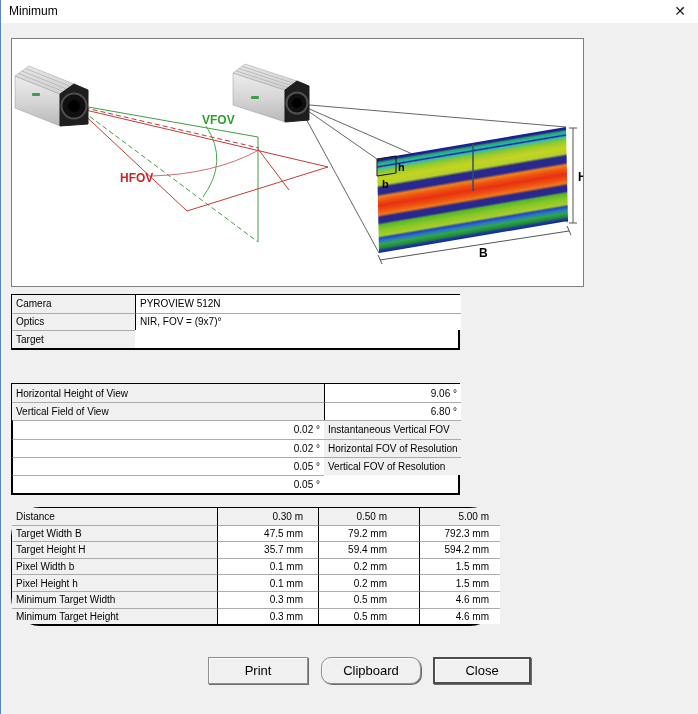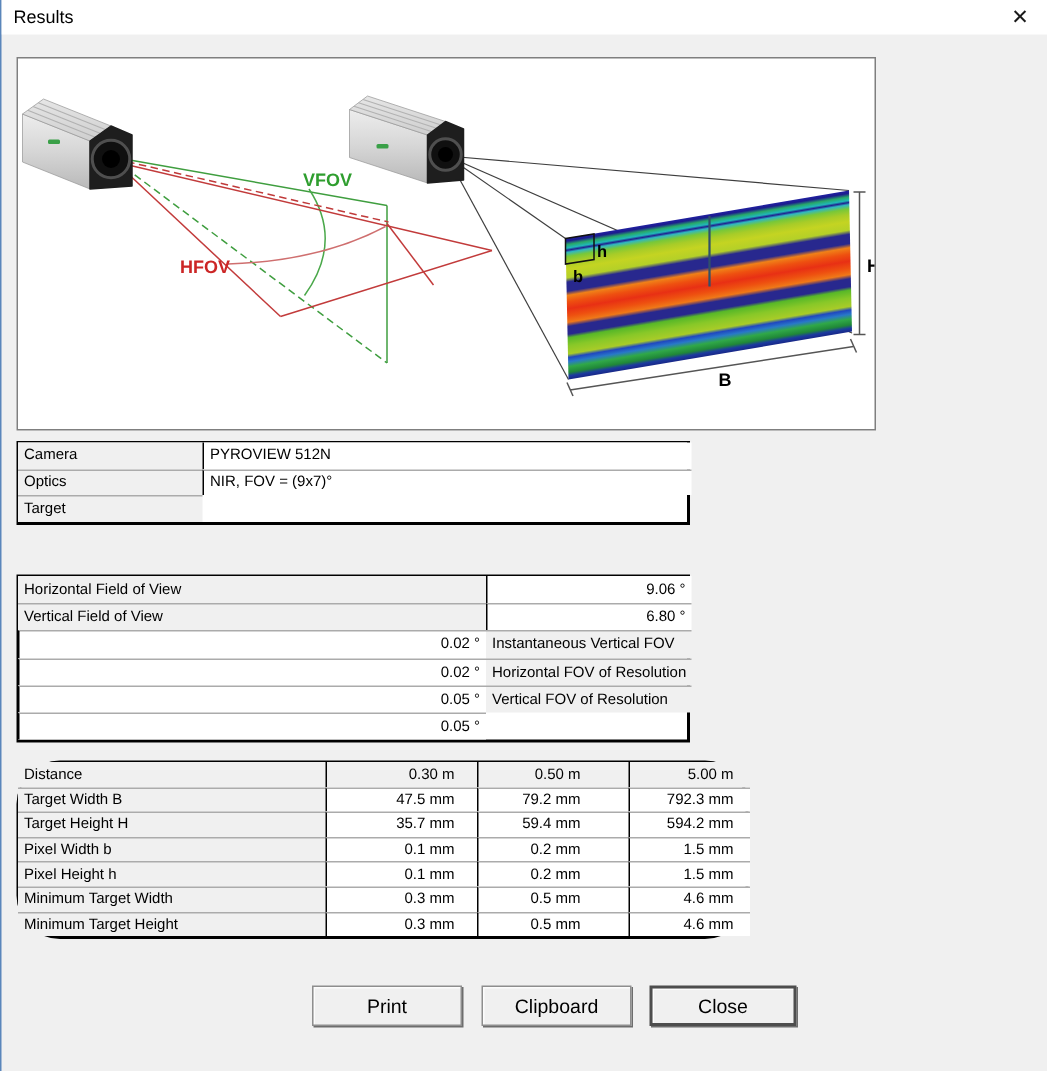--- a/index.html
+++ b/index.html
@@ -55,28 +55,28 @@
 
   
   .btn{
     position:absolute;top:657px;height:27px;width:100px;
     background:#f0f0f0;border:1px solid #8e8e8e;box-sizing:border-box;
     box-shadow:1px 1px 0 #6d6d6d, inset 1px 1px 0 #fcfcfc;
     display:flex;align-items:center;justify-content:center;
     font-size:13px;color:#000;cursor:default;margin-left:20px;
   }
   #btn-print{left:187px;}
-  #btn-clipboard{left:300px;}
+  #btn-clipboard{left:300px;border-radius:10px;}
   #btn-close{left:412px;width:98px;border:2px solid #4d4d4d;}
 </style>
 </head>
 <body>
 
 <div class="titlebar">
-  <span class="title">Results</span>
+  <span class="title">Minimum</span>
   <span class="close-x">✕</span>
 </div>
 
 <div class="panel">
   <svg width="571" height="247" viewBox="10 38 571 247">
     <defs>
       <linearGradient id="thermal" x1="0" y1="0" x2="0" y2="1">
         <stop offset="0" stop-color="#2020a0"></stop>
         <stop offset="0.02" stop-color="#1c1c8e"></stop>
         <stop offset="0.045" stop-color="#28a868"></stop>
@@ -195,21 +195,21 @@
 
 <div class="tbl" id="info-table">
   <div class="c lab">Camera</div>
   <div class="c val bl">PYROVIEW 512N</div>
   <div class="c lab bt">Optics</div>
   <div class="c val bl bt">NIR, FOV = (9x7)°</div>
   <div class="c lab bt">Target</div>
 </div>
 
 <div class="tbl" id="fov-table">
-  <div class="c lab">Horizontal Field of View</div>
+  <div class="c lab">Horizontal Height of View</div>
   <div class="c val bl num">9.06 °</div>
   <div class="c lab bt">Vertical Field of View</div>
   <div class="c val bl bt num">6.80 °</div>
   <div class="c val bl bt num">0.02 °</div>
   <div class="c lab bt">Instantaneous Vertical FOV</div>
   <div class="c val bl bt num">0.02 °</div>
   <div class="c lab bt">Horizontal FOV of Resolution</div>
   <div class="c val bl bt num">0.05 °</div>
   <div class="c lab bt">Vertical FOV of Resolution</div>
   <div class="c val bl bt num">0.05 °</div>

